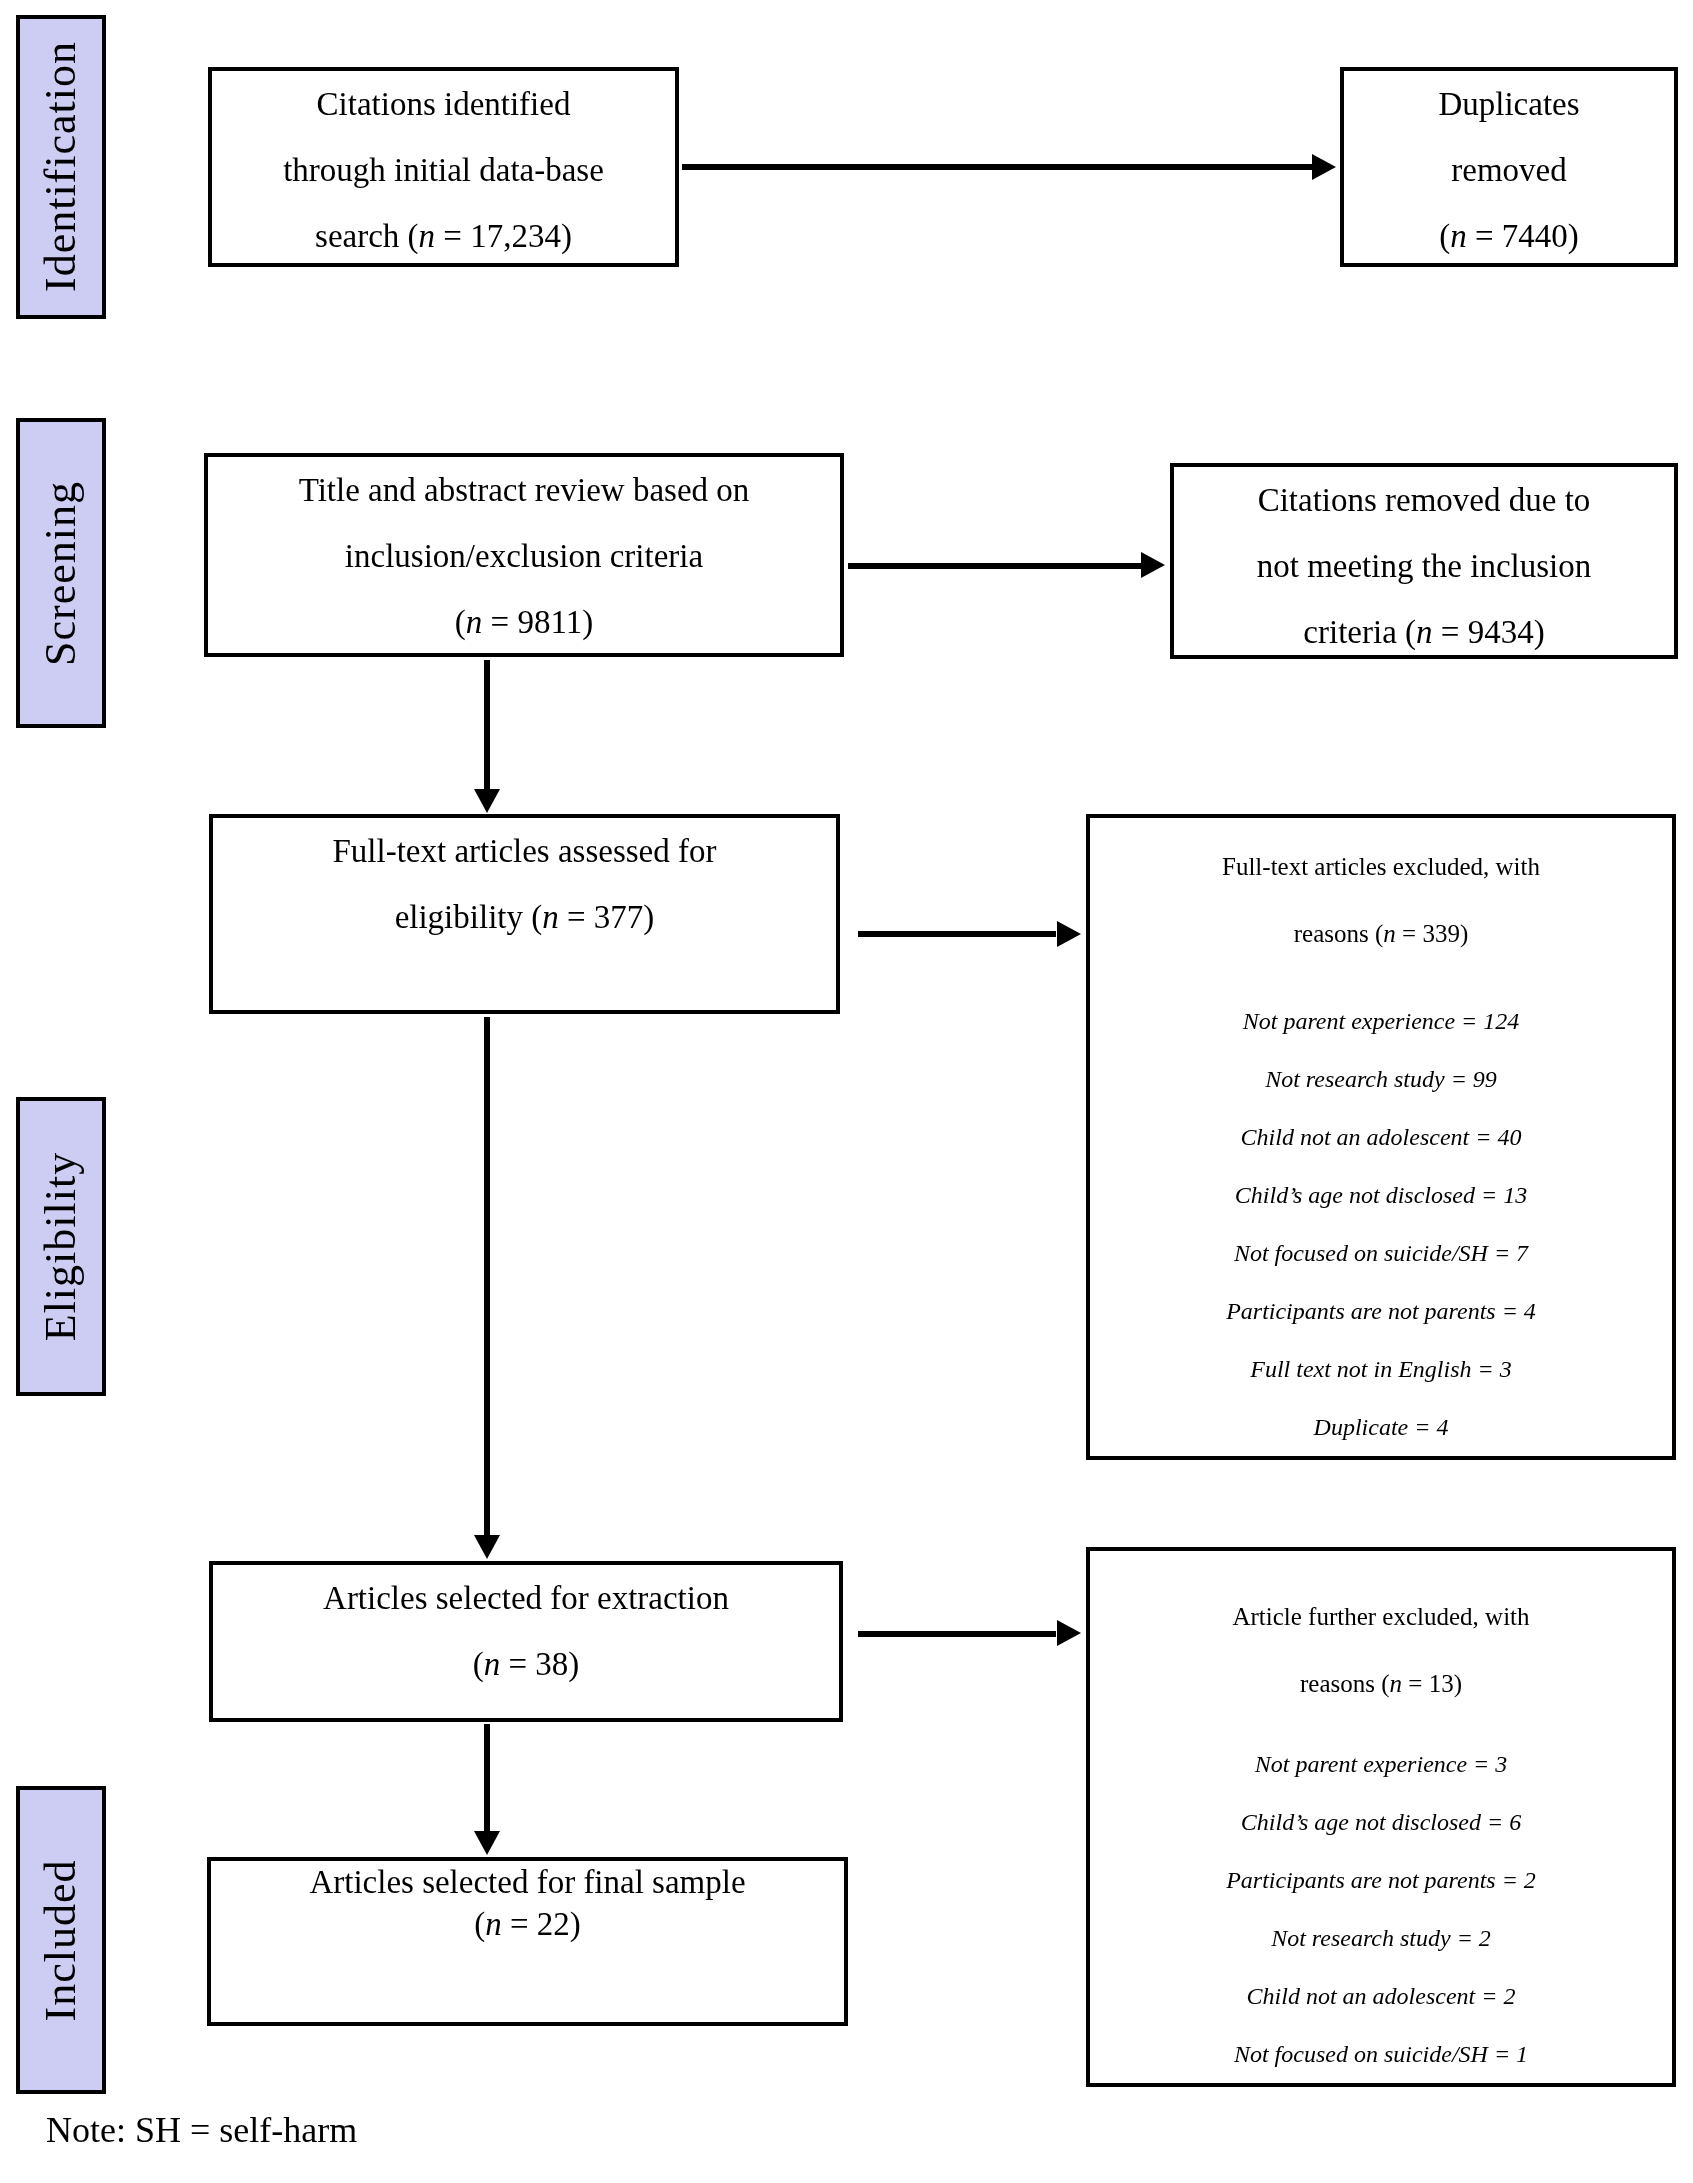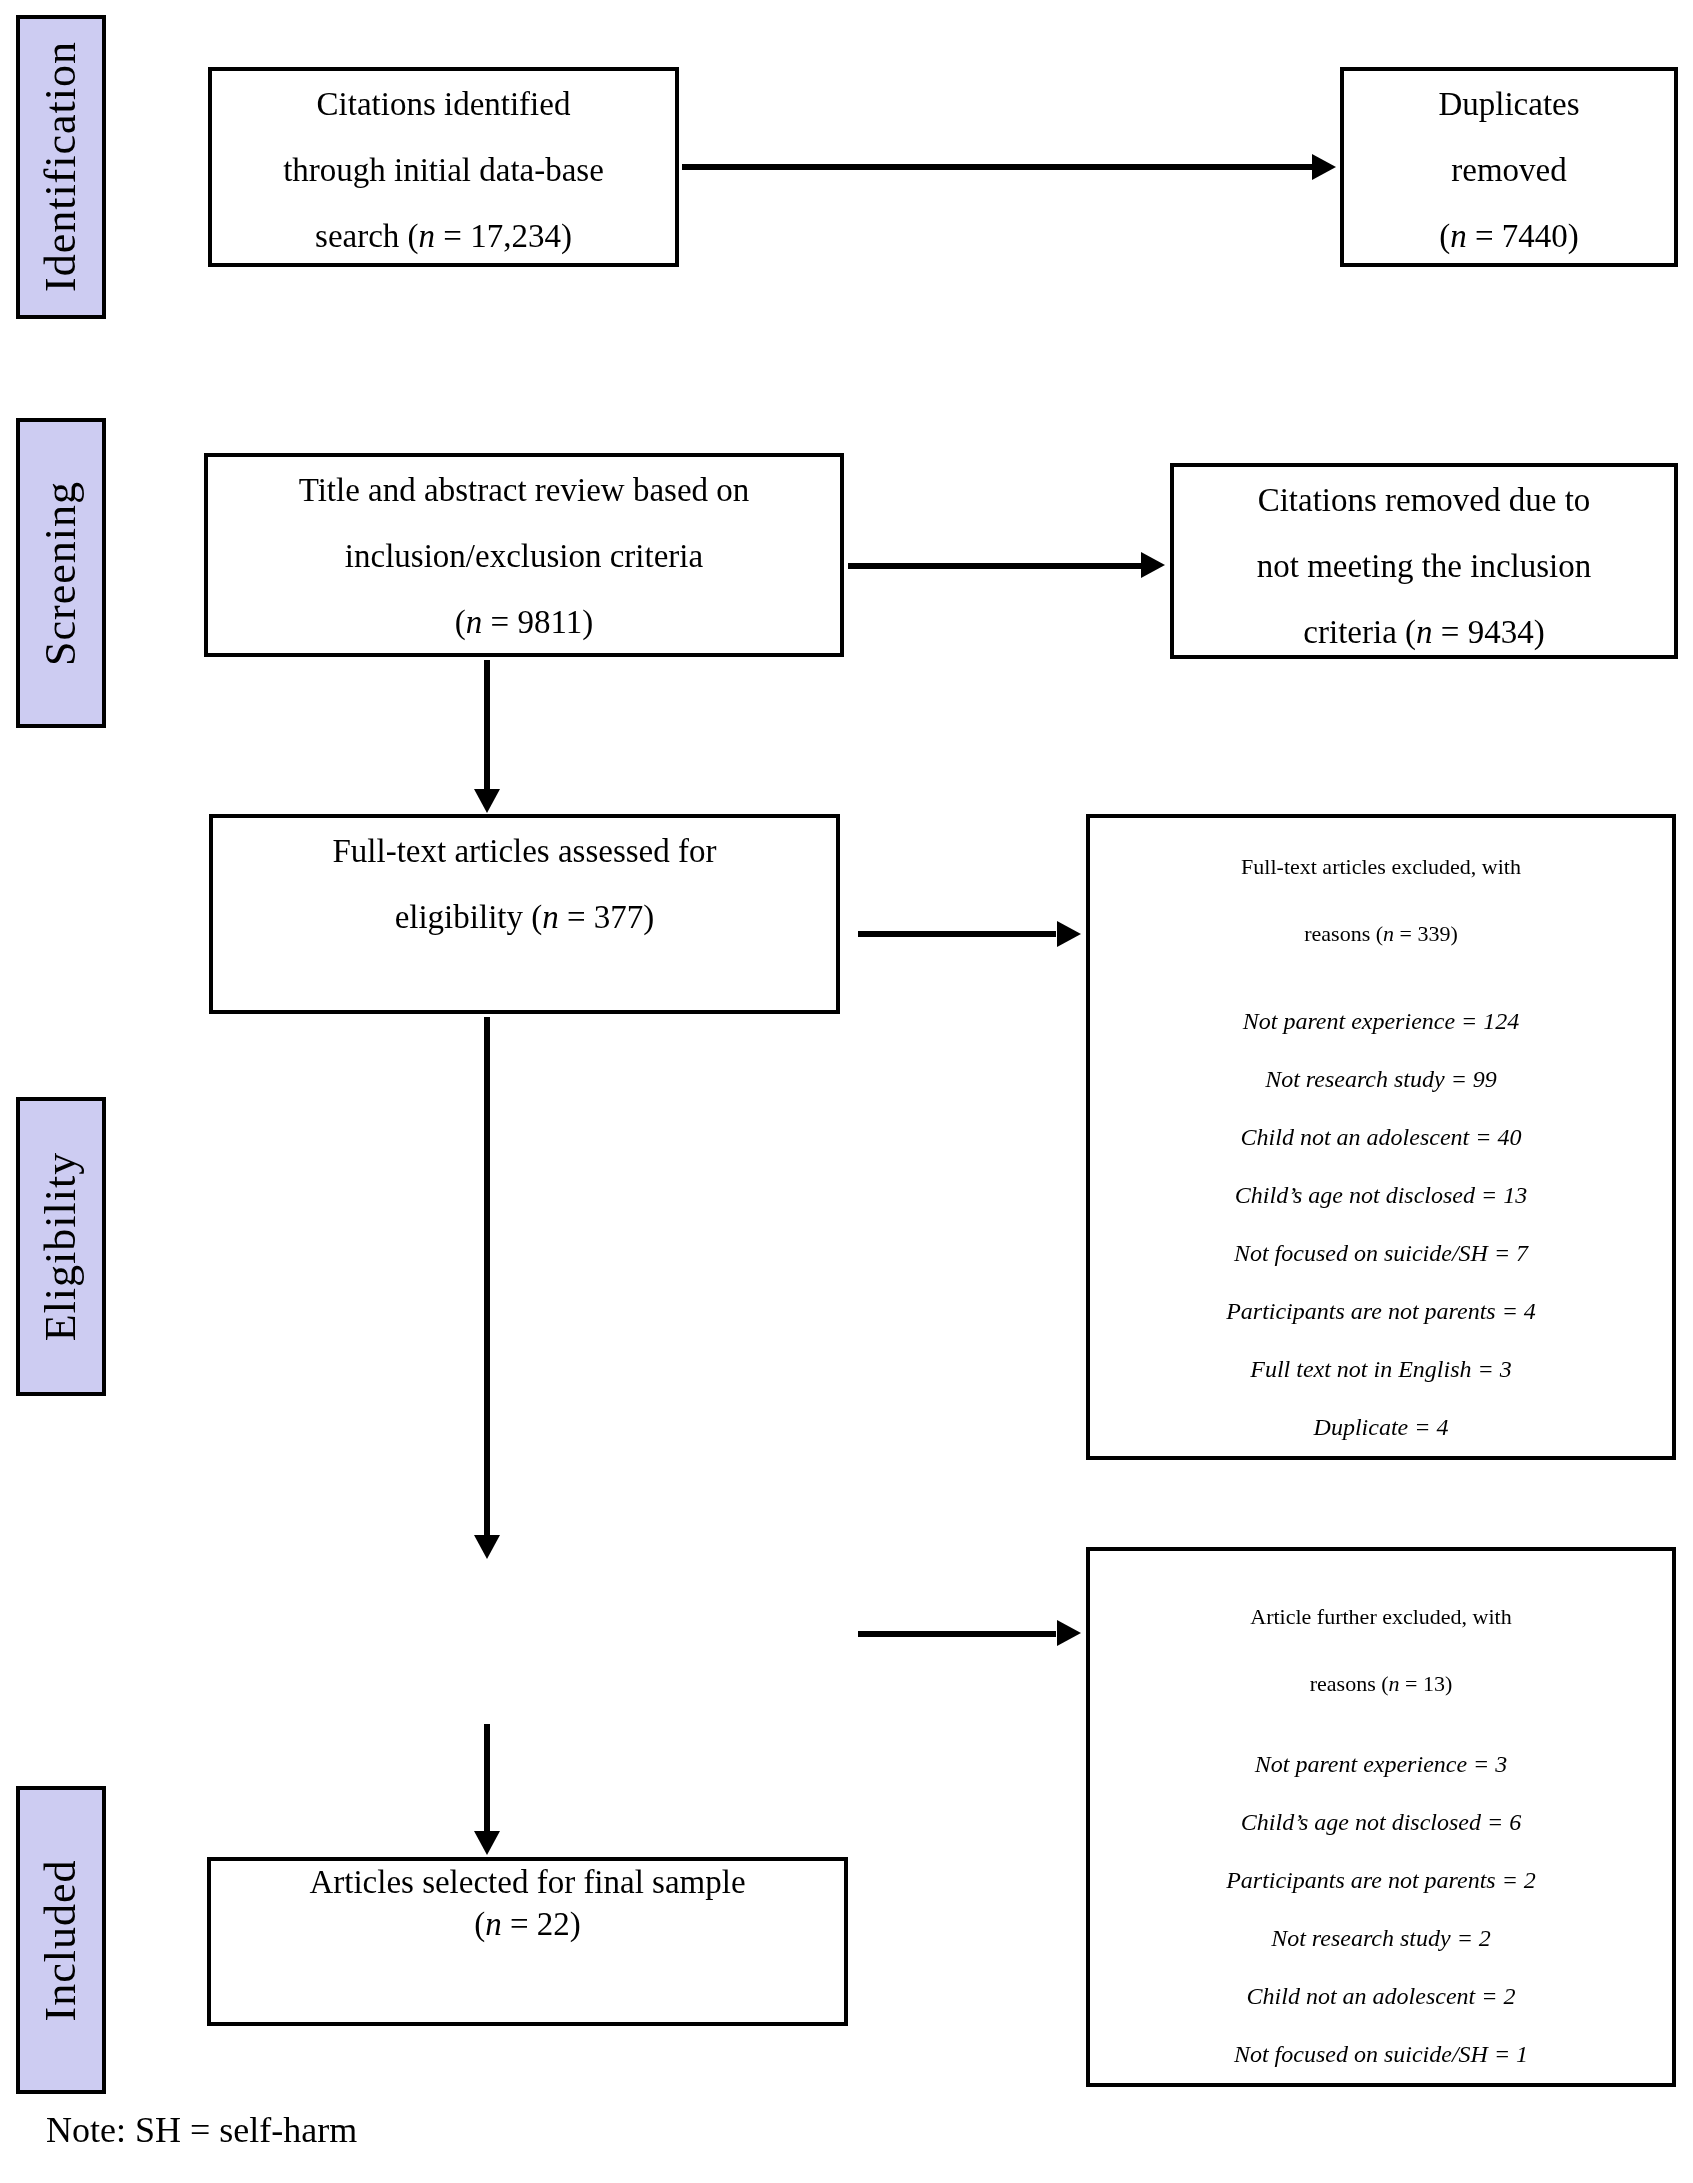--- a/index.html
+++ b/index.html
@@ -38,21 +38,21 @@
     box-sizing: border-box;
     display: flex;
     flex-direction: column;
     align-items: center;
     justify-content: flex-start;
     text-align: center;
   }
   .fbox .box-text { font-size: 33px; line-height: 66px; }
   .fbox.wide-space .box-text { line-height: 42px; }
   .fbox.listbox { justify-content: flex-start; }
-  .fbox.listbox .box-title { font-size: 22px; line-height: 67px; text-align: center; }
+  .fbox.listbox .box-title { font-size: 25px; line-height: 67px; text-align: center; }
   .fbox.listbox .gap { width: 100%; }
   .fbox.listbox .box-items { font-size: 24px; line-height: 58px; font-style: italic; }
   
   .shaft-h { position: absolute; height: 5.8px; background: var(--line, #000000); }
   .shaft-v { position: absolute; width: 5.8px; background: var(--line, #000000); }
   .head-right {
     position: absolute; width: 0; height: 0;
     border-left: 24px solid var(--line, #000000);
     border-top: 13px solid transparent;
     border-bottom: 13px solid transparent;
@@ -114,20 +114,23 @@
         <div class="reason-line">Not research study = 99</div>
         <div class="reason-line">Child not an adolescent = 40</div>
         <div class="reason-line">Child’s age not disclosed = 13</div>
         <div class="reason-line">Not focused on suicide/SH = 7</div>
         <div class="reason-line">Participants are not parents = 4</div>
         <div class="reason-line">Full text not in English = 3</div>
         <div class="reason-line">Duplicate = 4</div>
       </div>
   </div>
 
+  <div class="fbox" style="left:209px;top:1561px;width:634px;height:161px;">
+    <div class="box-text">Articles selected for extraction<br>(<i>n</i> = 38)</div>
+  </div>
   <div class="fbox listbox" style="left:1086px;top:1547px;width:590px;height:540px;padding-top:32px;">
     <div class="box-title">Article further excluded, with<br>reasons (<i>n</i> = 13)</div>
     <div class="gap" style="height:35px;"></div>
     <div class="box-items">
         <div class="reason-line">Not parent experience = 3</div>
         <div class="reason-line">Child’s age not disclosed = 6</div>
         <div class="reason-line">Participants are not parents = 2</div>
         <div class="reason-line">Not research study = 2</div>
         <div class="reason-line">Child not an adolescent = 2</div>
         <div class="reason-line">Not focused on suicide/SH = 1</div>

